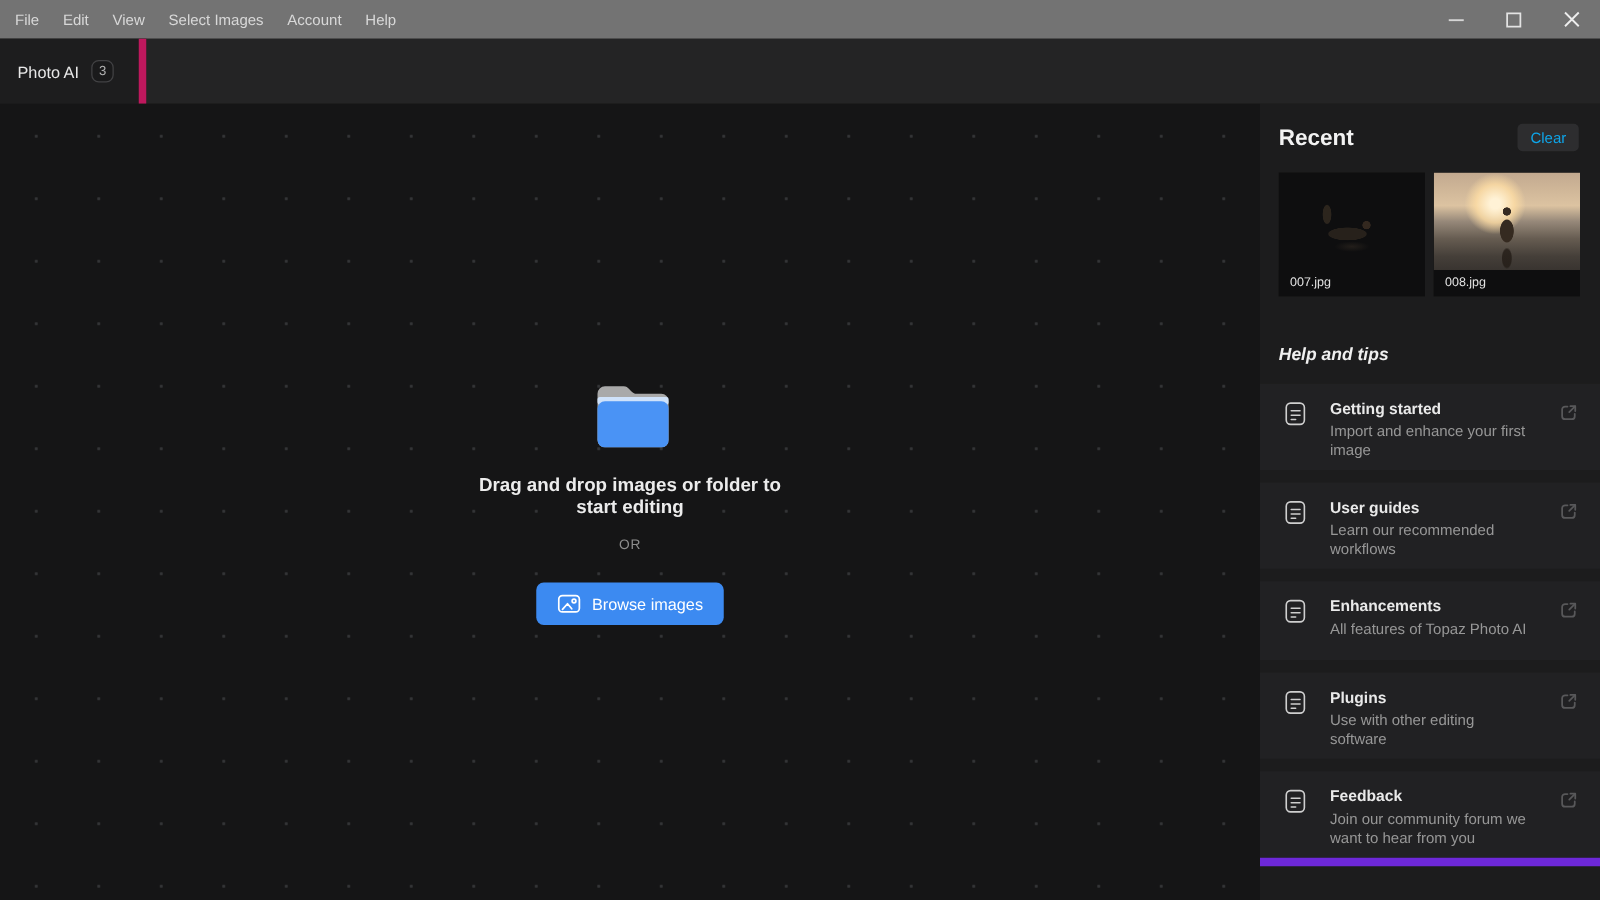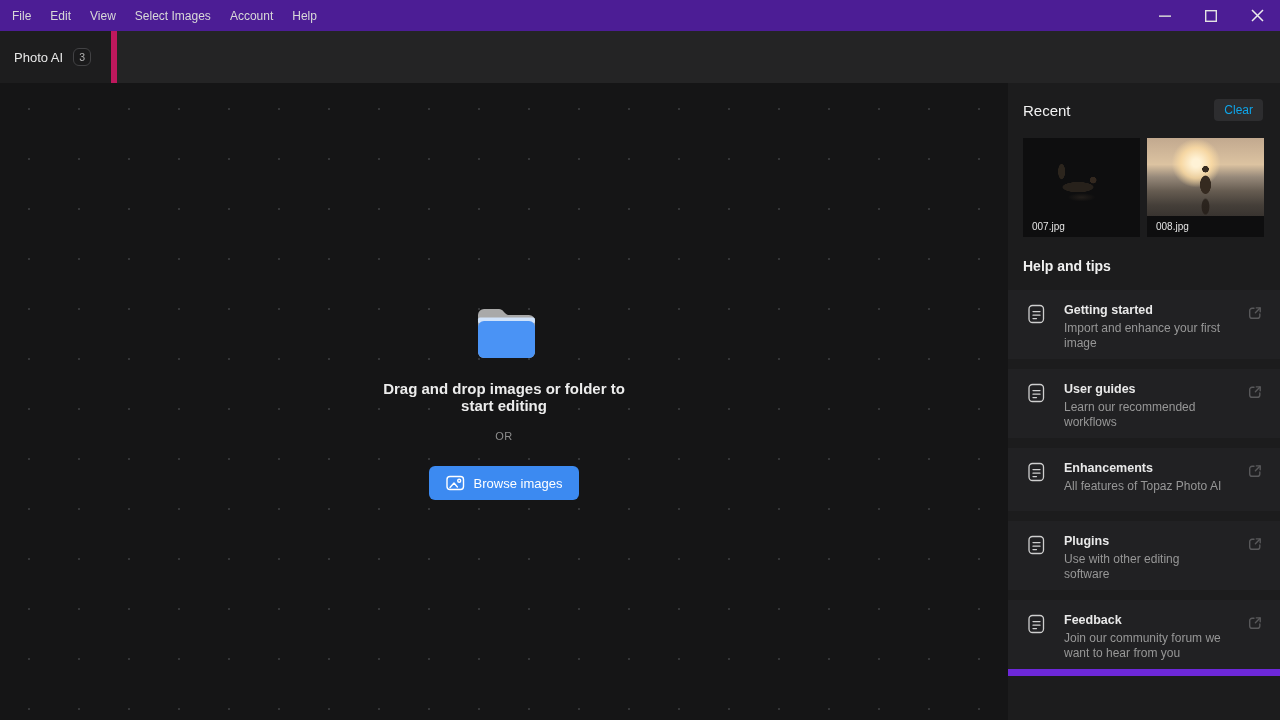--- a/index.html
+++ b/index.html
@@ -7,21 +7,21 @@
   body {
     width:1280px; height:720px; overflow:hidden;
     background:#151516;
     font-family:"Liberation Sans","DejaVu Sans",sans-serif;
     -webkit-font-smoothing:antialiased;
     user-select:none;
   }
 
   
   .menubar {
-    height:31px; background:#4c1d95;
+    height:31px; background:#737373;
     display:flex; align-items:center;
   }
   .menu-items { display:flex; list-style:none; margin:0; padding:0 0 0 12px; gap:19px; }
   .menu-item { color:#d8d8d8; font-size:12px; cursor:default; }
   .win-controls { margin-left:auto; display:flex; height:100%; }
   .win-btn {
     width:46px; height:31px; display:flex; align-items:center; justify-content:center;
     background:transparent; border:none; padding:0; cursor:pointer;
   }
 
@@ -59,21 +59,21 @@
   .browse-btn {
     margin-top:24px; height:34px; padding:0 17px;
     background:#3c8af1; border:none; border-radius:6px;
     display:flex; align-items:center; gap:9px;
     color:#fff; font-size:13px; font-family:inherit; cursor:pointer;
   }
 
   
   .sidebar { width:272px; height:100%; background:#1c1c1d; overflow:hidden; }
   .recent-header { display:flex; align-items:center; justify-content:space-between; padding:16px 17px 0 15px; }
-  .recent-title { font-size:15px; font-weight:400; color:#f2f2f2; }
+  .recent-title { font-size:18px; font-weight:700; color:#f2f2f2; }
   .clear-btn {
     background:#2d2d2f; border:none; border-radius:4px;
     color:#0ea5e9; font-size:12px; padding:4px 10px; font-family:inherit; cursor:pointer;
   }
   .thumbs { display:flex; gap:7px; padding:17px 0 0 15px; }
   .thumb { width:117px; border-radius:0; overflow:hidden; background:#0e0e0f; cursor:pointer; }
   .thumb-img { position:relative; height:78px; }
   
   .idx-0 .thumb-img {
     background:
@@ -102,21 +102,21 @@
     background:
       radial-gradient(circle 5px at 50% 40%, #362b21 62%, rgba(0,0,0,0) 70%),
       radial-gradient(ellipse 9px 15px at 50% 60%, #352a20 58%, rgba(0,0,0,0) 64%),
       radial-gradient(ellipse 7px 14px at 50% 88%, rgba(35,28,22,.8) 50%, rgba(0,0,0,0) 62%);
   }
   .thumb-label {
     height:21px; display:flex; align-items:center; padding-left:9px;
     font-size:10px; color:#e3e3e3; background:#0e0e0f;
   }
 
-  .help-title { padding:21px 0 0 15px; font-size:14px; font-weight:700; color:#f0f0f0; }
+  .help-title { padding:38px 0 0 15px; font-size:14px; font-weight:700; color:#f0f0f0;font-style:italic; }
   .help-list { margin-top:16px; border-bottom:7px solid #6d28d9; }
   .help-item {
     background:#212123; min-height:63px; margin-bottom:10px;
     display:flex; align-items:flex-start; padding:13px 17px 9px 20px; cursor:pointer;
   }
   .help-item:last-child { margin-bottom:0; }
   .help-item .doc-ic { flex:0 0 17px; margin-top:1px; }
   .help-text { width:158px; margin-left:19px; }
   .help-item-title { font-size:12.5px; font-weight:600; color:#e9e9e9; line-height:15px; }
   .help-item-desc { margin-top:3px; font-size:12px; color:#979797; line-height:14.5px; }

